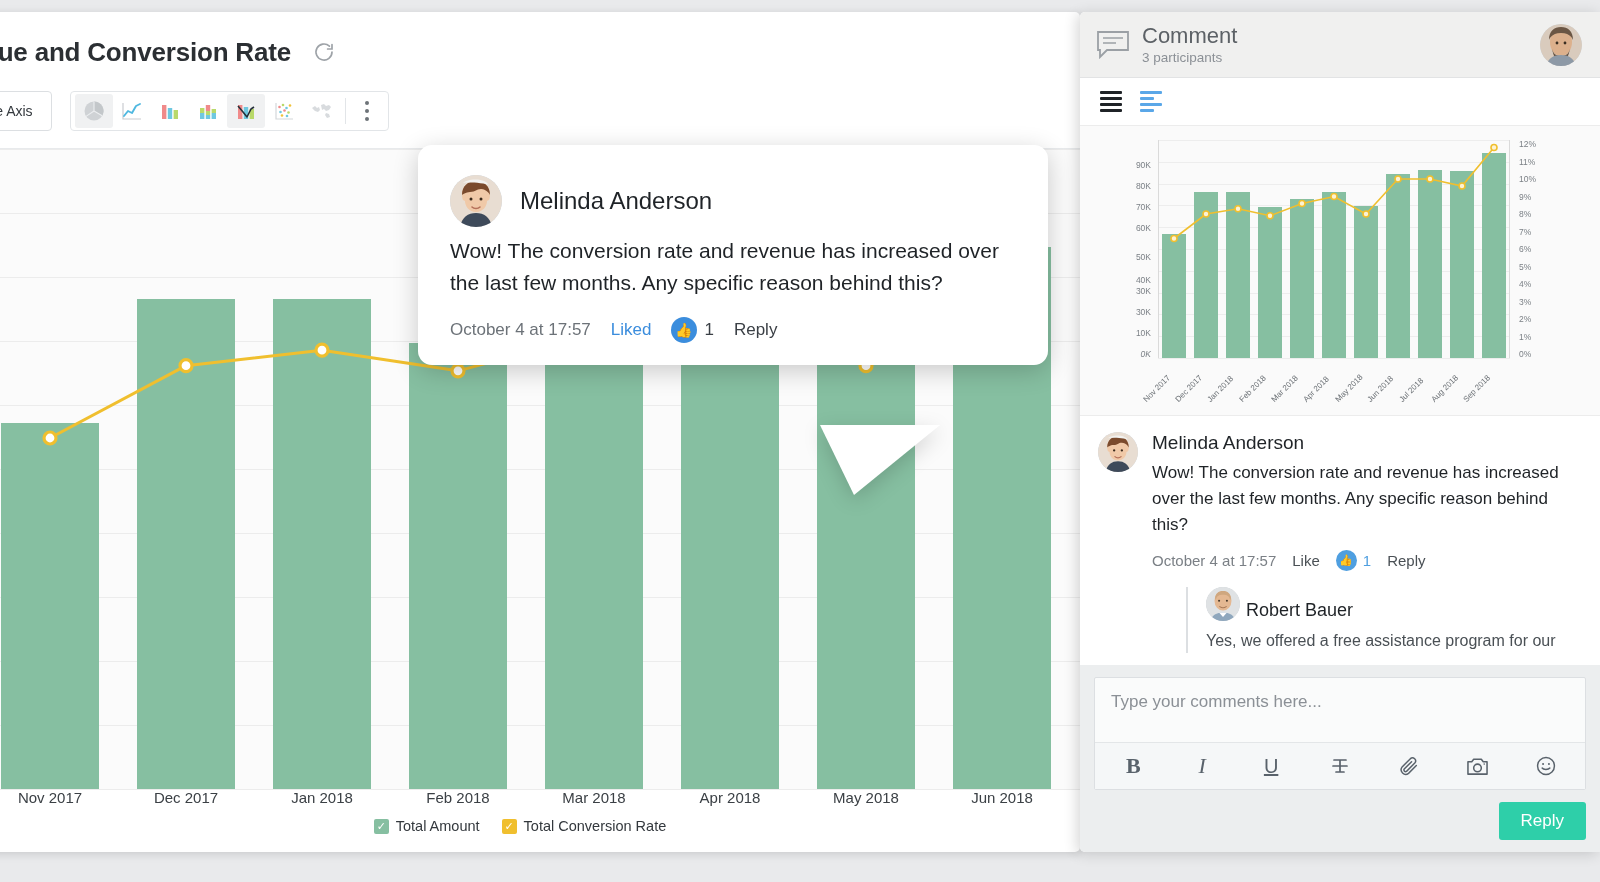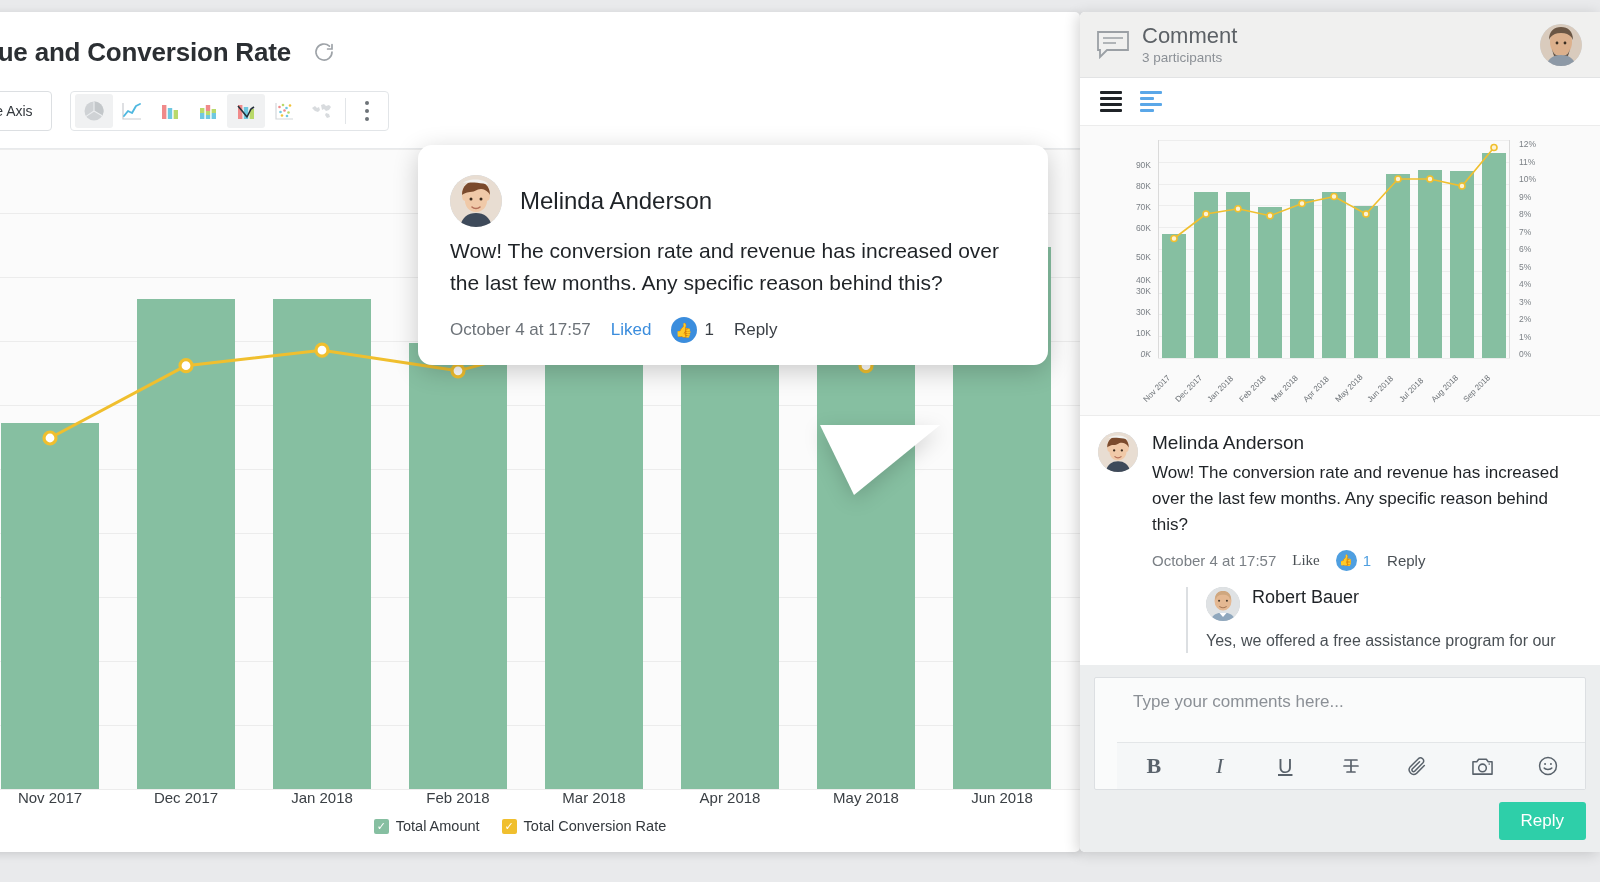--- a/index.html
+++ b/index.html
@@ -206,41 +206,41 @@
   .thread {
     position: relative; height: 238px; overflow: hidden;
     padding: 16px 18px 0 18px; background: #fff;
   }
   .comment-row { display: flex; gap: 14px; }
   .comment-main { flex: 1; min-width: 0; }
   .c-name { font-size: 19px; color: #1f2327; margin-bottom: 6px; }
   .c-body { font-size: 17px; color: #1f2327; line-height: 1.52; }
   .c-meta { display: flex; align-items: center; gap: 16px; margin-top: 13px; font-size: 15px; }
   .c-time { color: #7b8086; }
-  .c-like { color: #4a5055; cursor: pointer; font-family: Liberation Serif, serif; }
+  .c-like { color: #4a5055; cursor: pointer; }
   .c-reply { color: #4a5055; cursor: pointer; }
   .c-thumb { display: flex; align-items: center; gap: 6px; }
   .c-thumb-circle {
     width: 21px; height: 21px; border-radius: 50%; background: #4f9fe0;
     display: flex; align-items: center; justify-content: center; color: #fff; font-size: 11px;
   }
   .c-thumb-count { color: #4f9fe0; font-size: 15px; }
   .reply-block {
     margin-top: 16px; margin-left: 34px;
     border-left: 2px solid #dcdfe2; padding-left: 18px;
   }
   .r-name { font-size: 18px; color: #1f2327; }
   .r-body { font-size: 16px; color: #4a5055; margin-top: 8px; line-height: 1.5; white-space: nowrap; }
 
   
   .composer {
     position: absolute; left: 0; right: 0; bottom: 0;
     background: #eceeef; padding: 12px 14px 12px 14px;
   }
-  .composer-box { background: #fafbfb; border: 1px solid #dcdfe2; border-radius: 2px; padding-left: 22px; }
+  .composer-box { background: #fafbfb; border: 1px solid #dcdfe2; border-radius: 2px; }
   .composer-input {
     min-height: 64px; padding: 14px 16px;
     font-size: 17px; color: #8b9096;
   }
   .composer-tools {
     display: flex; align-items: center; gap: 0;
     border-top: 1px solid #e3e6e8; background: #f5f7f8;
     padding: 6px 4px; justify-content: space-around;
   }
   .tool-btn {
@@ -596,21 +596,21 @@
             <span class="c-time">October 4 at 17:57</span>
             <span class="c-like">Like</span>
             <span class="c-thumb">
               <span class="c-thumb-circle">👍</span>
               <span class="c-thumb-count">1</span>
             </span>
             <span class="c-reply">Reply</span>
           </div>
 
           <div class="reply-block">
-            <div style="display:flex;align-items:flex-start;gap:12px;">
+            <div style="display:flex;align-items:flex-end;gap:6px;">
               <span class="avatar" style="width:34px;height:34px;">
                 <svg width="34" height="34" viewBox="0 0 52 52">
                   <circle cx="26" cy="26" r="26" fill="#dfe2e4"></circle>
                   <ellipse cx="26" cy="21" rx="13" ry="15" fill="#e4b892"></ellipse>
                   <path d="M14 17c0-7 5-11 12-11s12 4 12 11c0 2-1 3-1 3-1-6-5-8-11-8s-10 2-11 8c0 0-1-1-1-3z" fill="#cfa77f"></path>
                   <circle cx="20" cy="21" r="1.6" fill="#4a3b2c"></circle>
                     <circle cx="32" cy="21" r="1.6" fill="#4a3b2c"></circle>
                   <path d="M21 30c3 2 7 2 10 0" stroke="#a97a58" stroke-width="1.6" fill="none" stroke-linecap="round"></path>
                   <path d="M7 52c2-9 9-13 19-13s17 4 19 13z" fill="#8fa7bd"></path>
                   <path d="M20 39h12l-6 7z" fill="#ffffff"></path>

